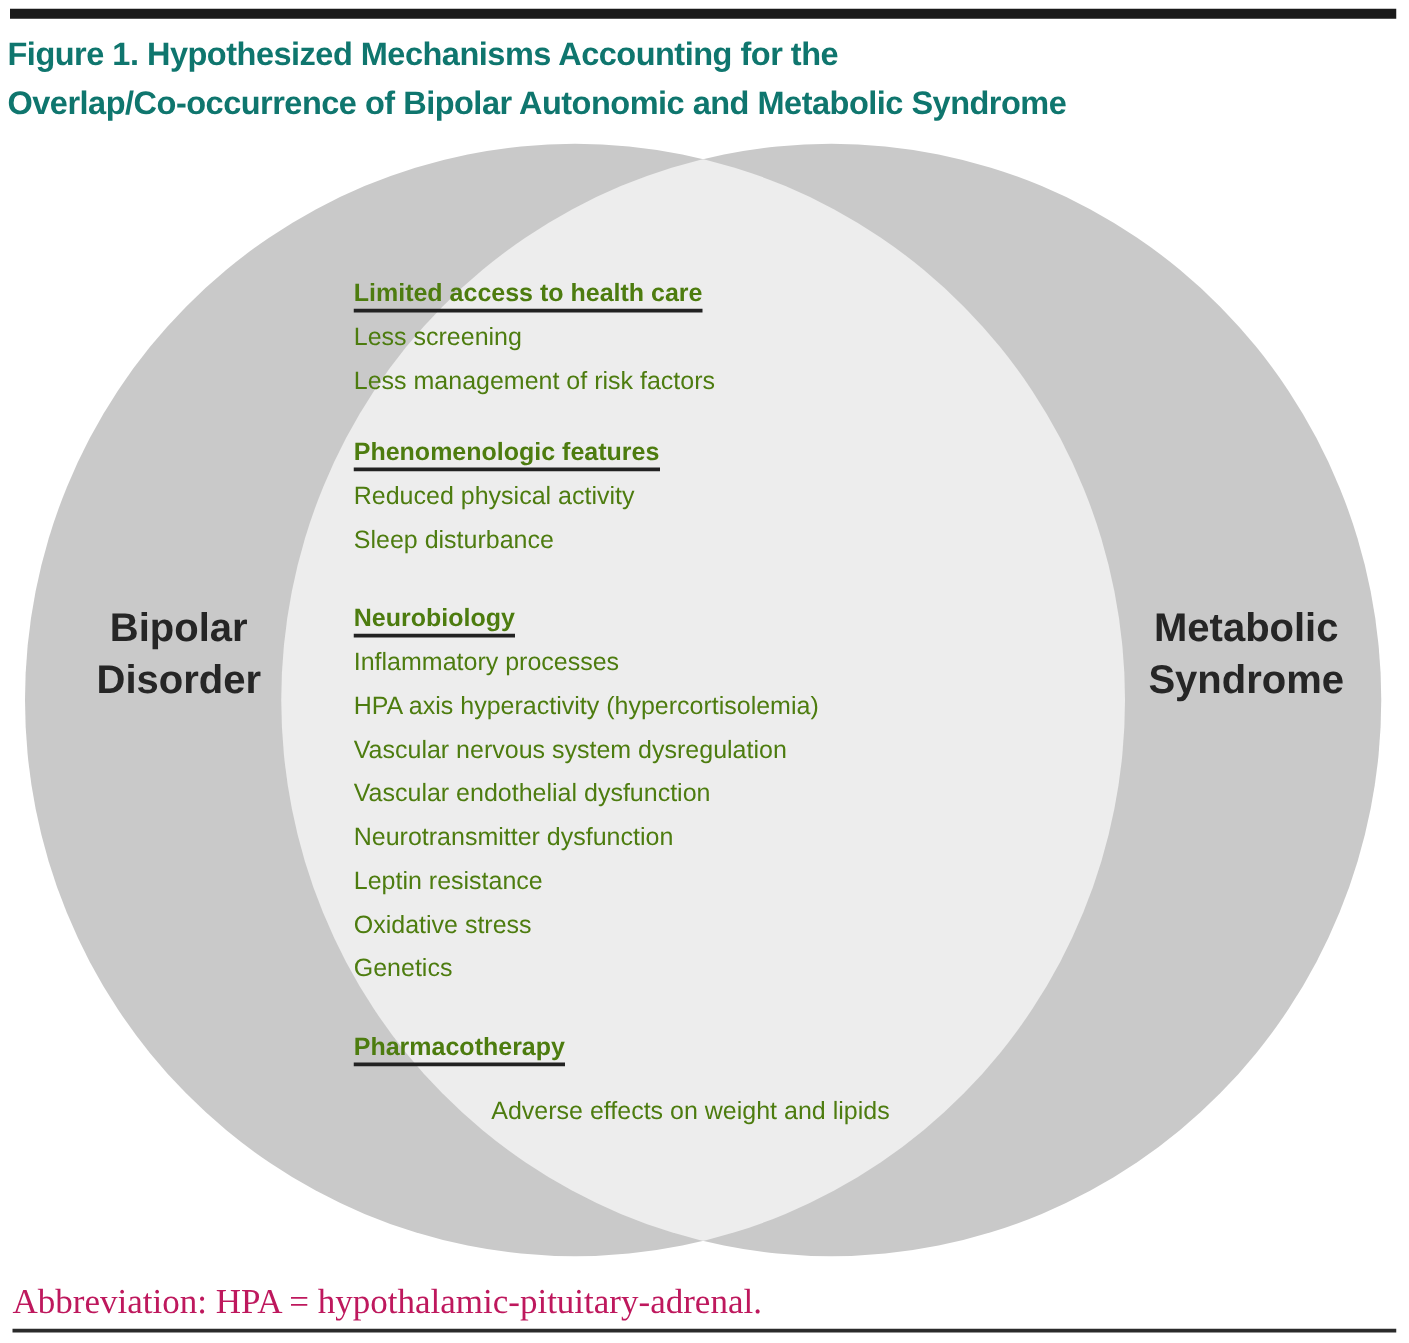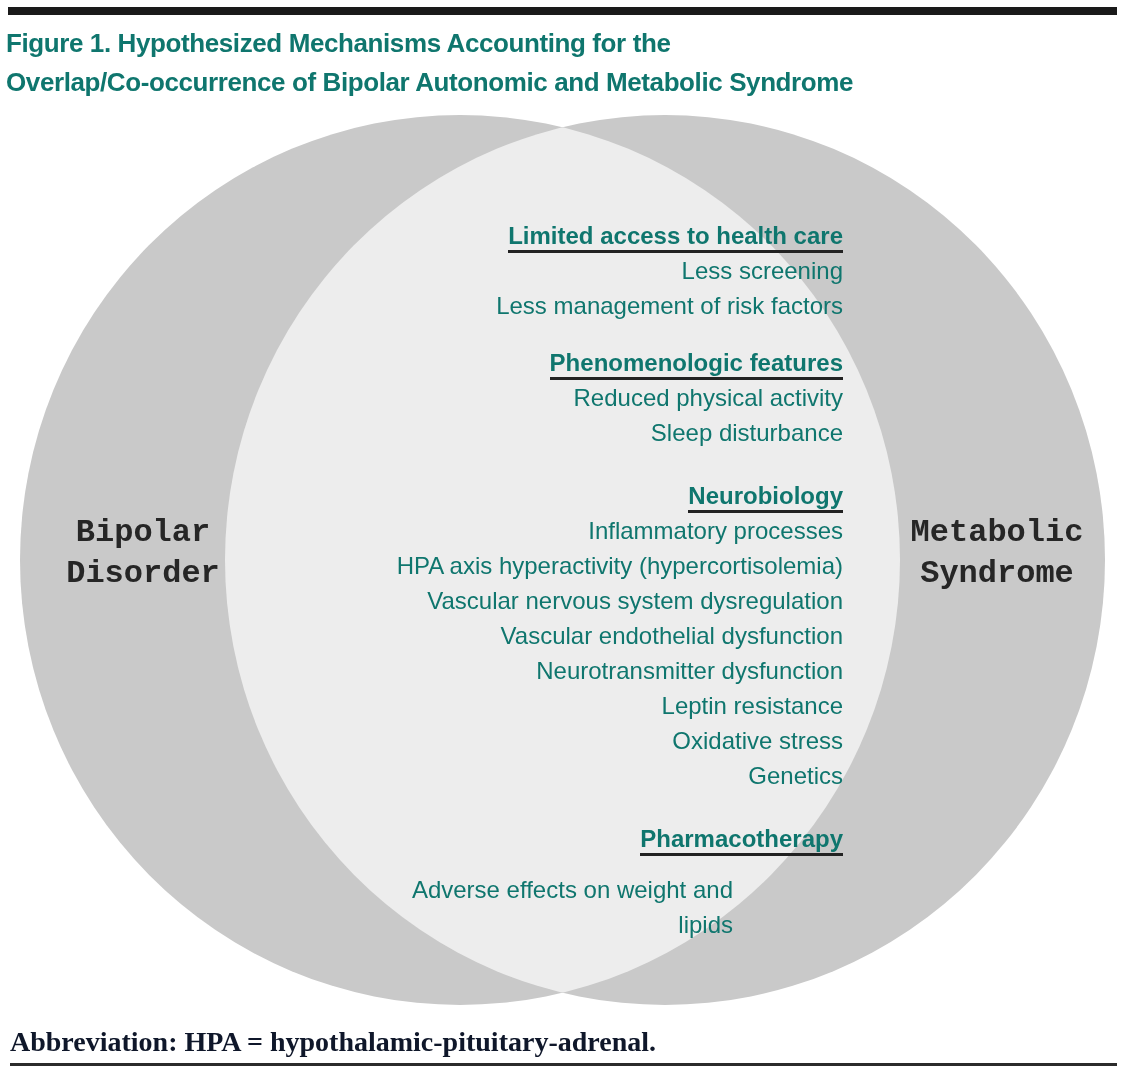--- a/index.html
+++ b/index.html
@@ -12,39 +12,39 @@
     position:absolute; left:8px; top:7px; width:1109px; height:8px;
     background:#1a1a1a;
   }
   .figure-title {
     position:absolute; left:6px; top:24px; width:1112px;
     font-weight:bold; font-size:26px; line-height:39px;
     letter-spacing:-0.4px; color:#0f766e;
   }
   svg.venn { position:absolute; left:0; top:0; }
   .circle-label {
-    position:absolute; top:512px; width:250px; text-align:center;
-    font-weight:bold; font-size:32px; line-height:41px; color:#262626;font-family:Liberation Mono, monospace;
+    position:absolute; top:482px; width:250px; text-align:center;
+    font-weight:bold; font-size:32px; line-height:41px; color:#262626;
   }
   .circle-label.left { left:18px; }
   .circle-label.right { left:872px; }
   .overlap-content {
     position:absolute; left:283px; top:218px; width:560px;
-    text-align:right; font-size:24px; line-height:35px; color:#0f766e;
+    text-align:left; font-size:20px; line-height:35px; color:#4d7c0f;
   }
   .section { margin:0 0 28px 0; }
   .section.first { margin-bottom:22px; }
   .section-heading { font-weight:bold; }
   .section-heading .underlined {
     border-bottom:3px solid #222222; padding-bottom:1px;
   }
   .item.narrow { max-width:340px; margin:16px auto; }
   .footnote {
     position:absolute; left:10px; top:1026px; width:1110px;
-    font-family:"Liberation Serif", serif; font-size:28px; color:#0f172a;font-weight:bold;
+    font-family:"Liberation Serif", serif; font-size:28px; color:#be185d;
   }
   .bottom-rule {
     position:absolute; left:10px; top:1063px; width:1107px; height:3px;
     background:#2b2b2b;
   }
 </style>
 </head>
 <body>
 
 <div class="top-bar"></div>

